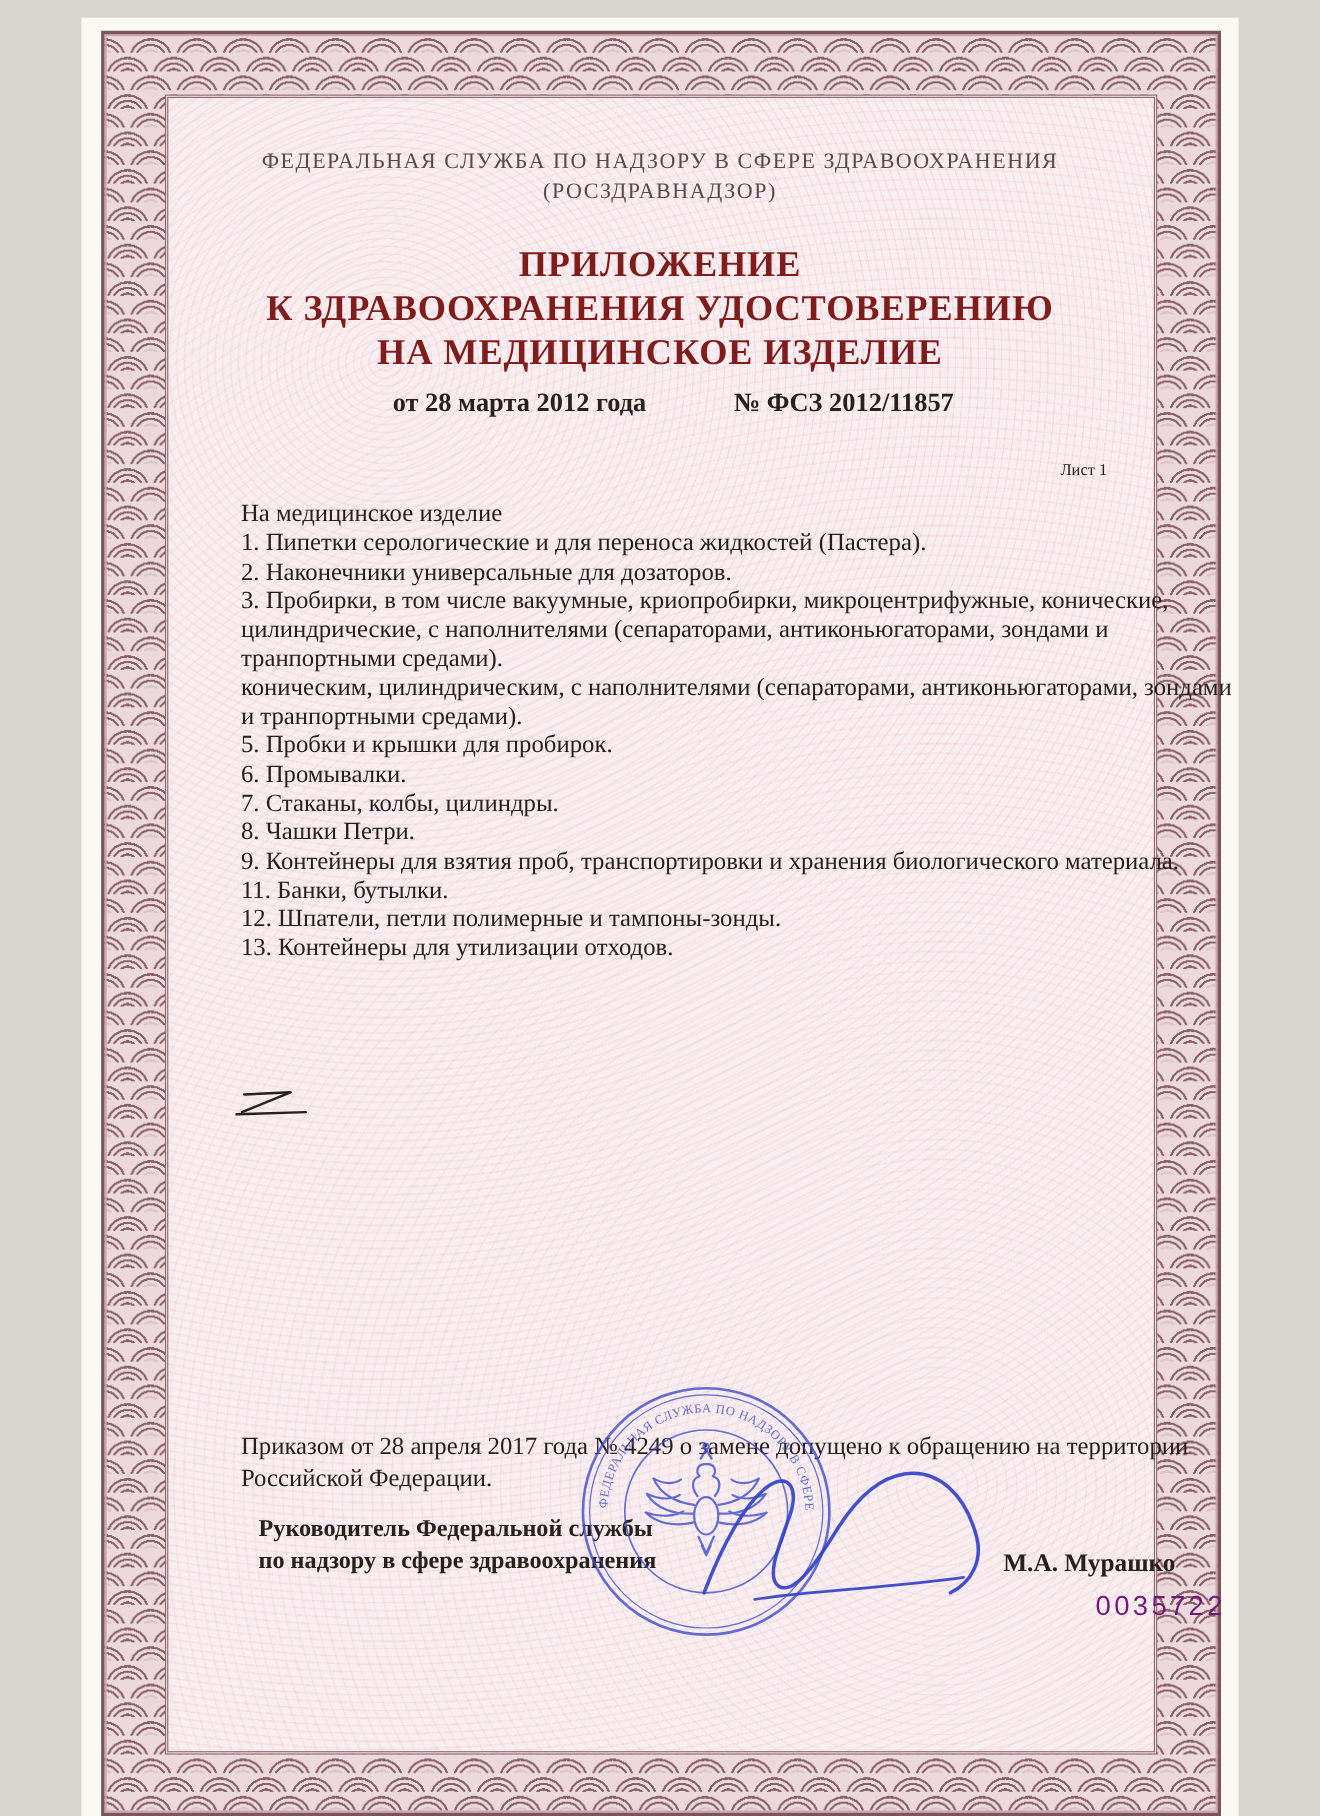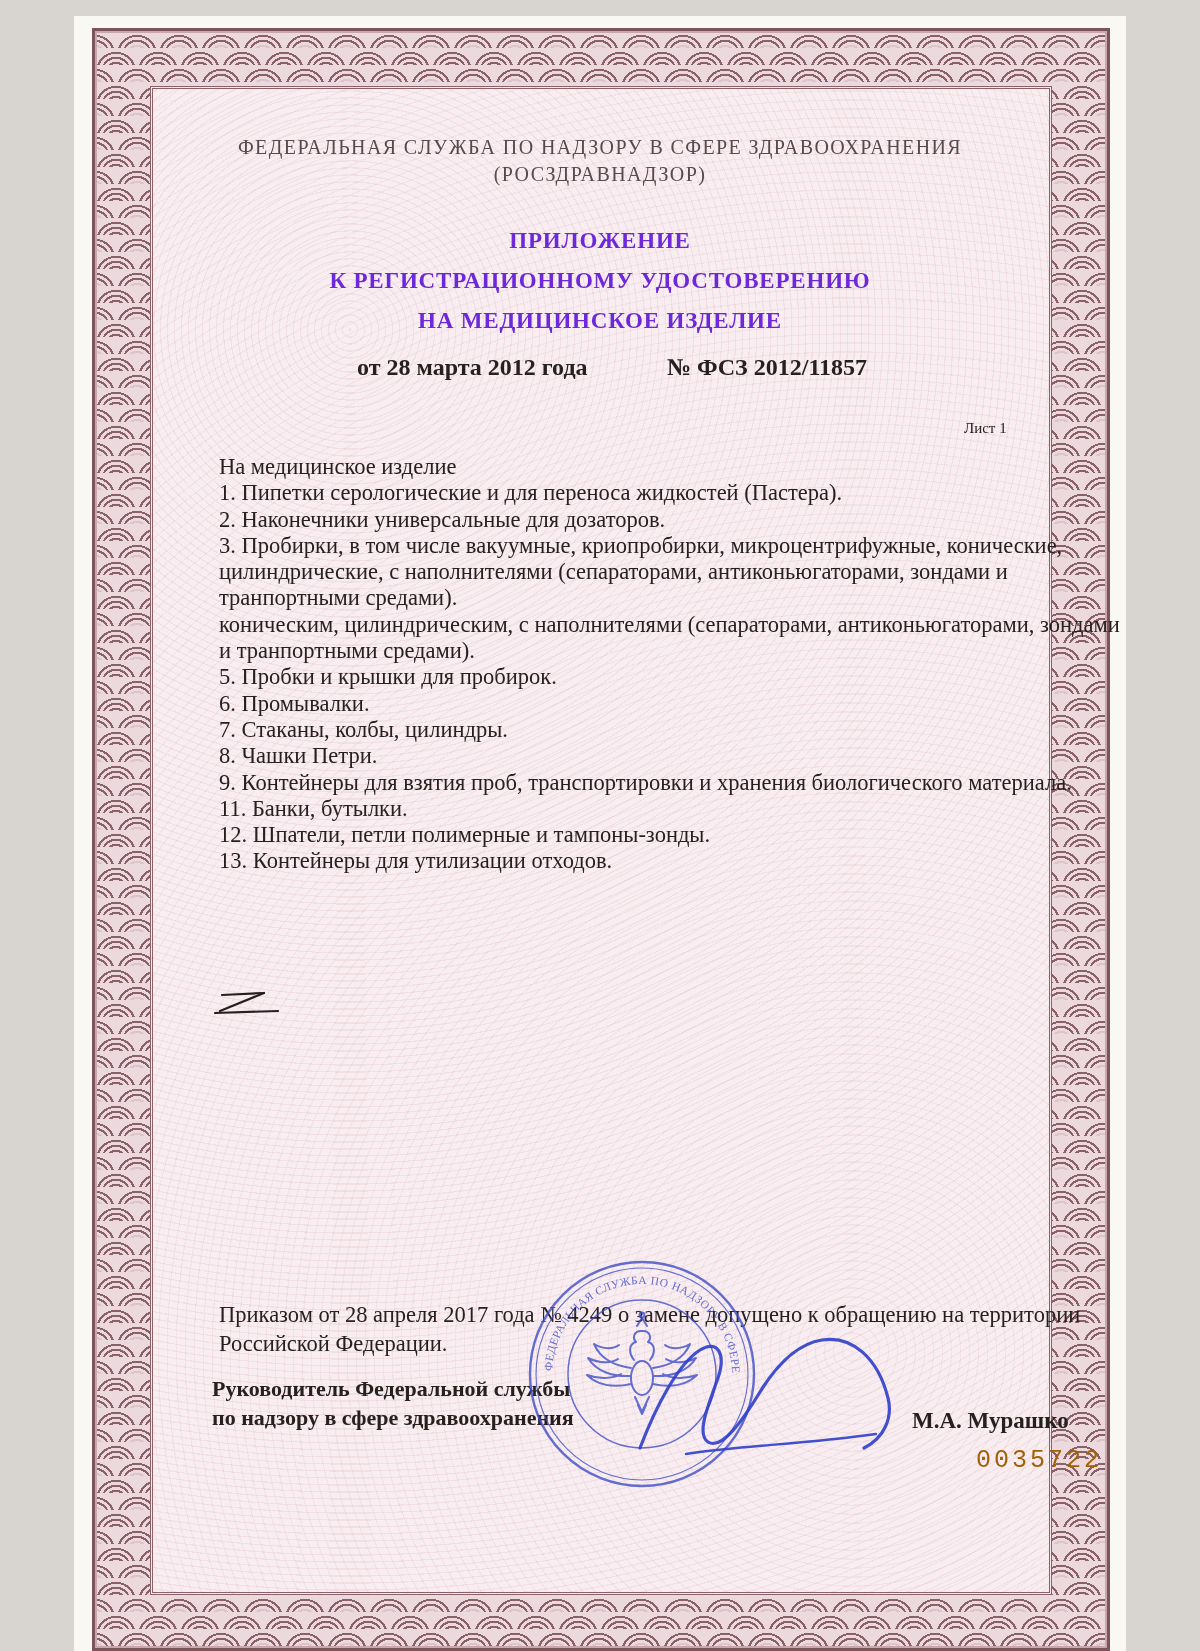--- a/index.html
+++ b/index.html
@@ -45,22 +45,22 @@
   .content{ position:absolute; inset:0; color:#26201f; }
 
   .agency{
     position:absolute; top:118px; left:0; width:100%;
     text-align:center; color:#57494c;
     font-size:20px; line-height:27px; letter-spacing:1.4px;
   }
 
   .title{
     position:absolute; top:205px; left:0; width:100%;
-    text-align:center; color:#6d28d9; font-weight:bold;
-    font-size:23px; line-height:40px; letter-spacing:0.8px;
+    text-align:center; color:#7f1d1d; font-weight:bold;
+    font-size:33px; line-height:40px; letter-spacing:0.8px;
   }
 
   .dateline{ position:absolute; top:338px; left:0; width:100%;
     font-weight:bold; font-size:24px; }
   .dateline .date{ position:absolute; left:283px; top:0;text-align:center; }
   .dateline .number{ position:absolute; left:593px; top:0; }
 
   .sheet{ position:absolute; top:404px; left:890px; font-weight:normal; font-size:15px; }
 
   .body-text{
@@ -71,32 +71,32 @@
   .body-text .heading{ font-weight:bold; }
 
   .endmark{ position:absolute; top:972px; left:138px; }
 
   .order{
     position:absolute; top:1284px; left:145px; width:862px;
     font-size:22.5px; line-height:29px;
   }
 
   .signer{
-    position:absolute; top:1358px; left:138px;
+    position:absolute; top:1358px; left:161px;
     font-weight:bold; font-size:22px; line-height:29px;
   }
   .signer-name{
     position:absolute; top:1392px; left:838px;
     font-weight:bold; font-size:23px;
   }
 
   .serial{
-    position:absolute; top:1430px; left:902px;
-    font-family:Liberation Mono, monospace;
-    font-size:25px; letter-spacing:3px; color:#a16207;
+    position:absolute; top:1430px; left:922px;
+    font-family:Liberation Sans, sans-serif;
+    font-size:25px; letter-spacing:3px; color:#701a75;
   }
 
   .seal-wrap{ position:absolute; left:448px; top:1238px; width:240px; height:240px; opacity:0.8; }
   .signature-wrap{ position:absolute; left:552px; top:1290px; width:280px; height:165px; }
 </style>
 </head>
 <body>
 
 <div class="page">
 
@@ -105,21 +105,21 @@
 
   <div class="content">
 
     <div class="agency">
       <div>ФЕДЕРАЛЬНАЯ СЛУЖБА ПО НАДЗОРУ В СФЕРЕ ЗДРАВООХРАНЕНИЯ</div>
       <div>(РОСЗДРАВНАДЗОР)</div>
     </div>
 
     <div class="title">
       <div>ПРИЛОЖЕНИЕ</div>
-      <div>К РЕГИСТРАЦИОННОМУ УДОСТОВЕРЕНИЮ</div>
+      <div>К ЗДРАВООХРАНЕНИЯ УДОСТОВЕРЕНИЮ</div>
       <div>НА МЕДИЦИНСКОЕ ИЗДЕЛИЕ</div>
     </div>
 
     <div class="dateline">
       <span class="date">от  28 марта 2012 года</span>
       <span class="number">№  ФСЗ 2012/11857</span>
     </div>
 
     <div class="sheet">Лист  1</div>
 

